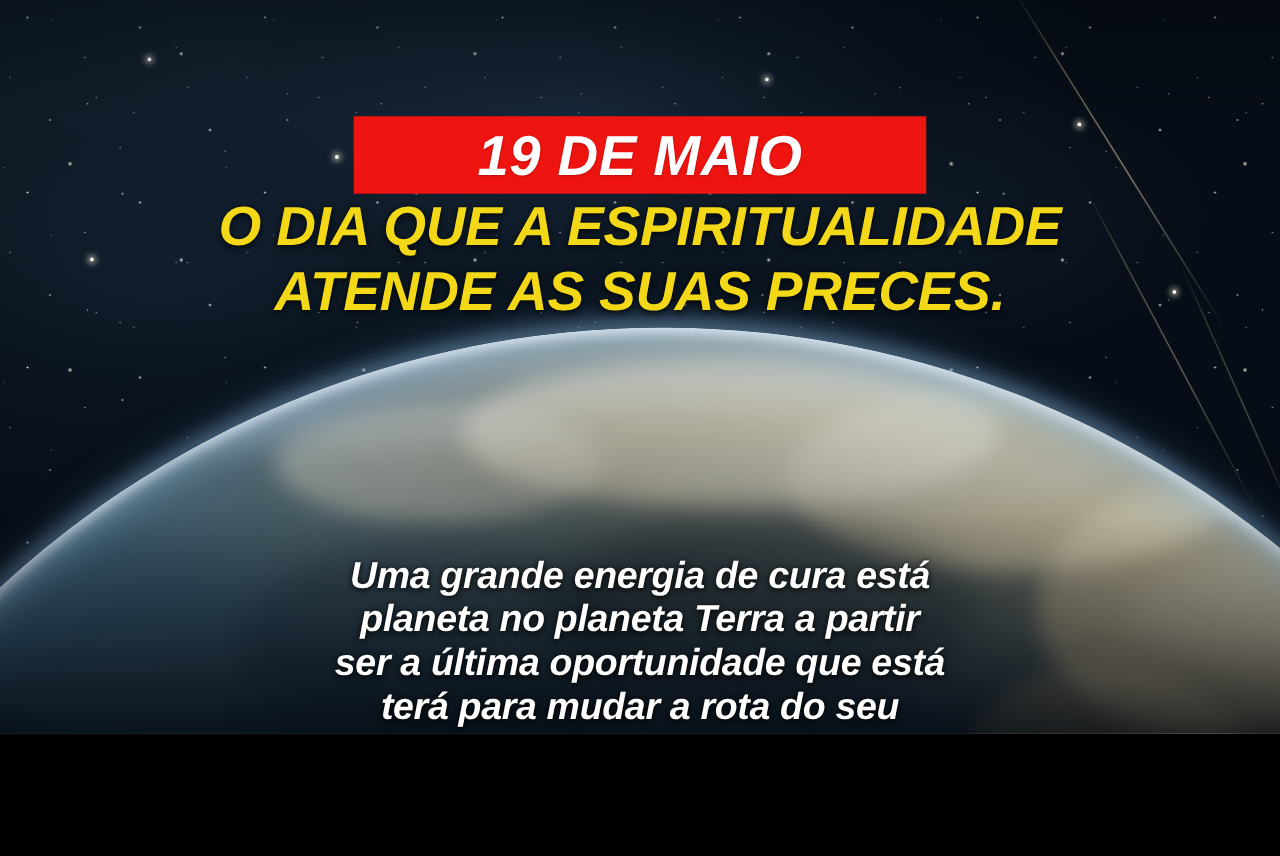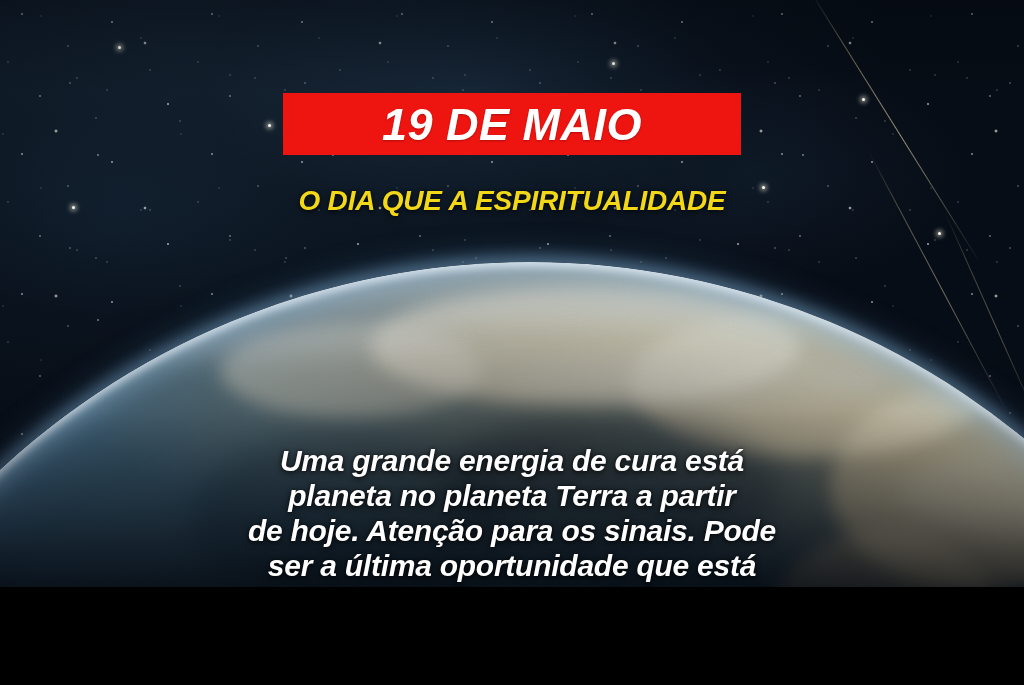--- a/index.html
+++ b/index.html
@@ -216,26 +216,26 @@
     font-size: 45px;
     font-weight: 700;
     letter-spacing: 0.5px;
     line-height: 1;
     white-space: nowrap;
     text-shadow: 0 1px 2px rgba(0,0,0,0.25);
   }
 
   .headline {
     position: absolute;
-    top: 184px;
+    top: 156px;
     left: 0;
     right: 0;
     text-align: center;
     color: #f3d818;
-    font-size: 28px;
+    font-size: 44px;
     font-weight: 700;
     line-height: 1.18;
     letter-spacing: -0.2px;
     padding: 0 40px;
     box-sizing: border-box;
     text-shadow: 0 2px 5px rgba(0,0,0,0.62), 0 0 2px rgba(0,0,0,0.5);
   }
   .headline-line { display: block; }
 
   .body-copy {
@@ -319,27 +319,28 @@
   <div class="vignette"></div>
 
   <div class="content">
 
     <div class="date-banner">
       <span class="date-banner-text">19 DE MAIO</span>
     </div>
 
     <div class="headline">
       <span class="headline-line">O DIA QUE A ESPIRITUALIDADE</span>
+      <span class="headline-line">ATENDE AS SUAS PRECES.</span>
     </div>
 
     <div class="body-copy">
       <span class="body-line">Uma grande energia de cura está</span>
       <span class="body-line">planeta no planeta Terra a partir</span>
-      <span class="body-line">de hoje. Atenção para os sinais. Pode</span>
       <span class="body-line">ser a última oportunidade que está</span>
+      <span class="body-line">terá para mudar a rota do seu</span>
       <span class="body-line">destino. Mentalize coisas hoje com fé.</span>
     </div>
 
     <div class="cta">
       <span>COMENTE: ASSIM SEJA!</span>
     </div>
 
   </div>
 </div>
 

